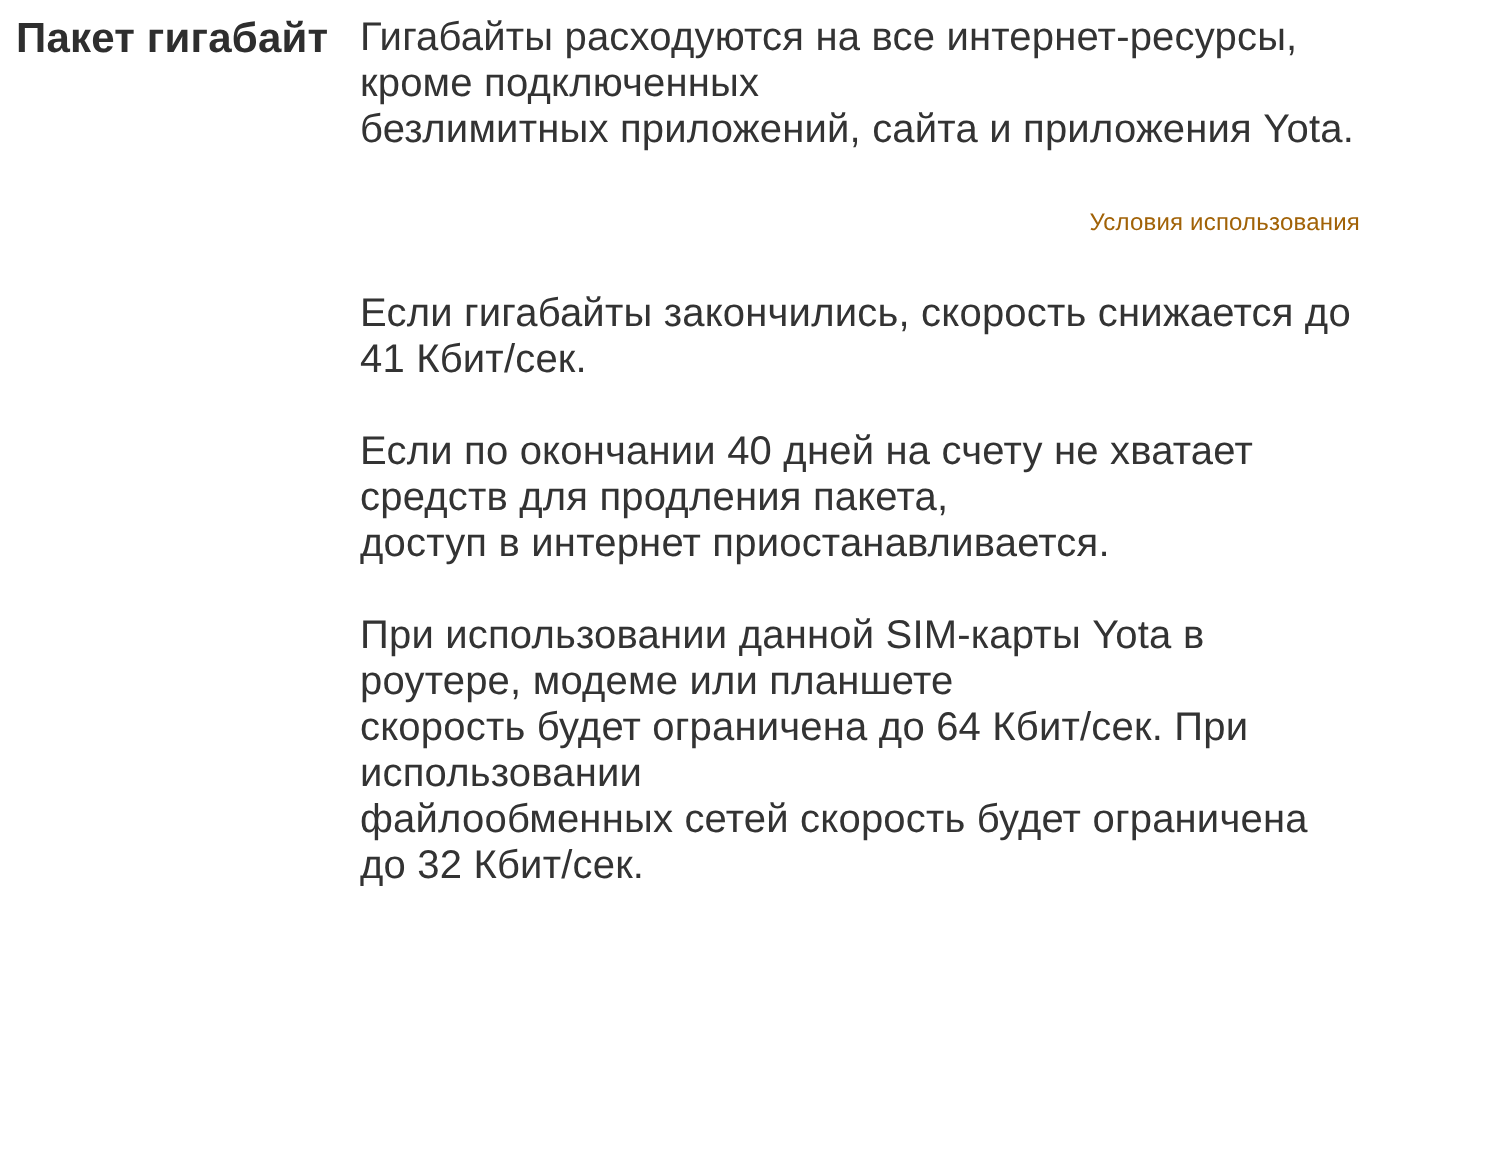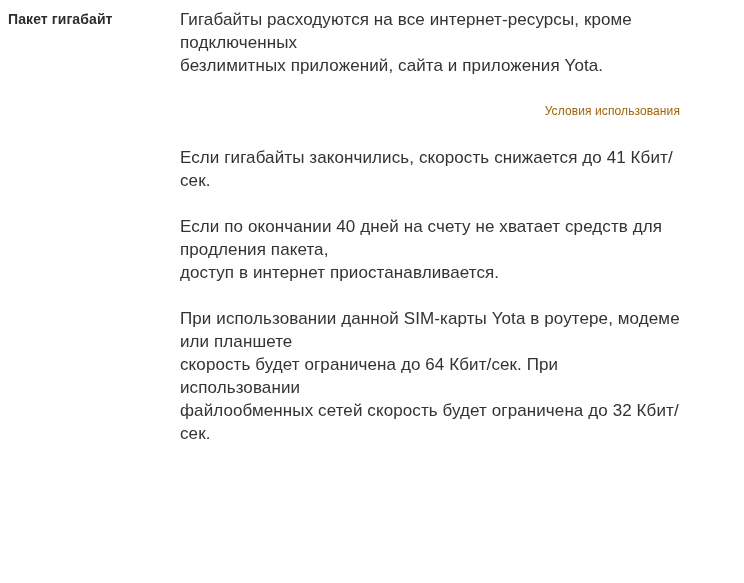--- a/index.html
+++ b/index.html
@@ -23,29 +23,29 @@
   .left-col {
     width: 172px;
     flex-shrink: 0;
   }
   .right-col {
     width: 500px;
     flex-shrink: 0;
   }
   .section-title {
     margin: 0;
-    font-size: 14px;
+    font-size: 21px;
     font-weight: bold;
     line-height: 23px;
     color: #2e2e2e;
     letter-spacing: 0.1px;
   }
   .para {
     margin: 0 0 23px 0;
-    font-size: 17px;
+    font-size: 20px;
     font-weight: 400;
     line-height: 23px;
     color: #333333;
     white-space: pre-line;
     letter-spacing: 0.1px;
   }
   .subheading {
     margin: 0 0 23px 0;
     font-size: 12px;
     font-weight: 400;

